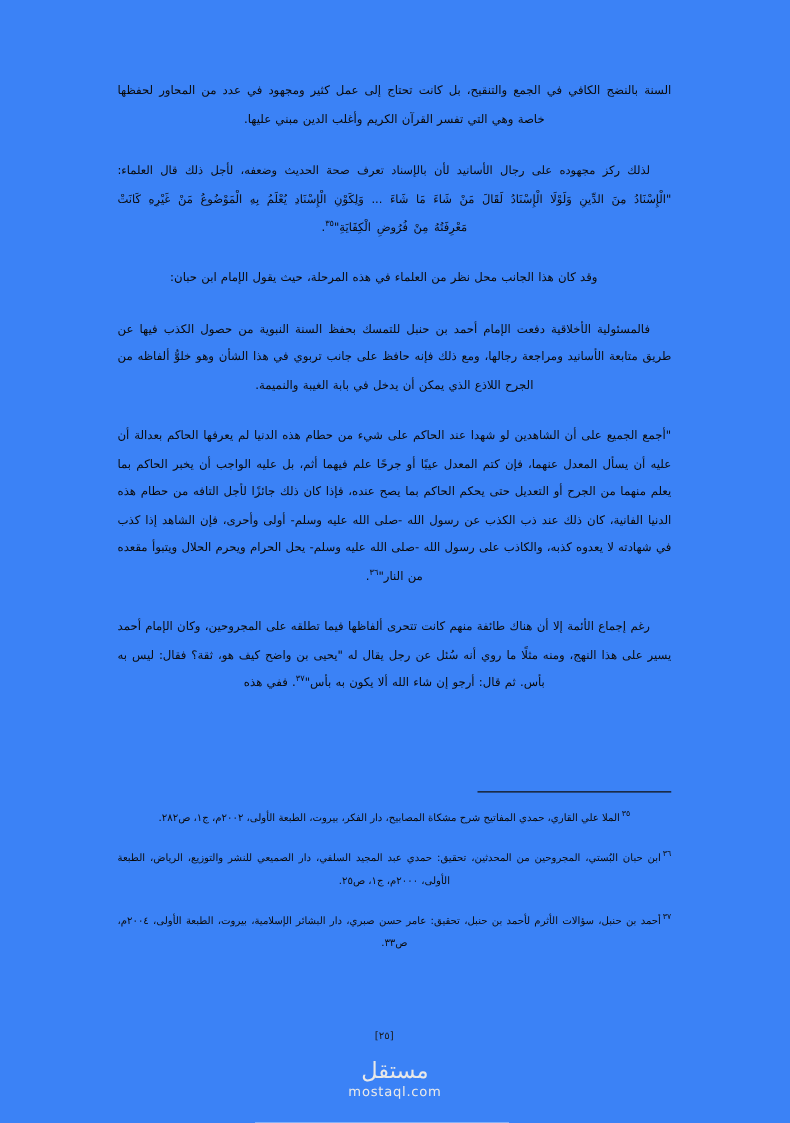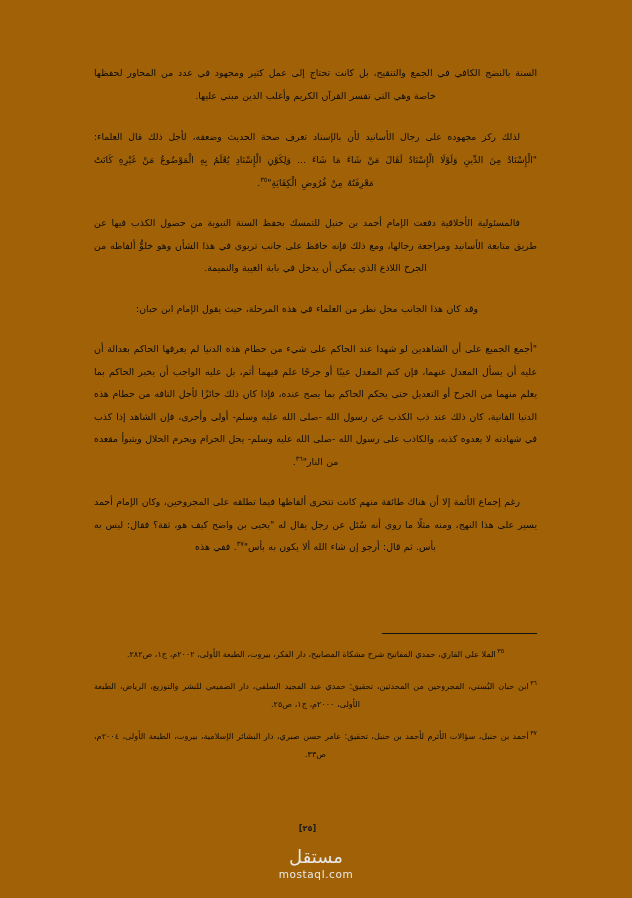--- a/index.html
+++ b/index.html
@@ -12,21 +12,21 @@
     height: 898px;
     position: relative;
     overflow: hidden;
     font-family: "DejaVu Sans", "Liberation Sans", sans-serif;
     color: #0a0a0a;
   }
 
   .page {
     position: absolute;
     inset: 0;
-    background: #a16207;
+    background: #3b82f6;
   }
 
   .content-block {
     position: absolute;
     top: 62px;
     right: 95px;
     left: 94px;
     direction: rtl;
     text-align: justify;
     text-justify: inter-word;
@@ -106,21 +106,20 @@
   
   .page-number {
     position: absolute;
     top: 823px;
     left: 0;
     right: 17px;
     text-align: center;
     font-size: 8.2px;
     color: #1a1a1a;
     direction: rtl;
-    font-weight: bold;
   }
 
   
   .watermark {
     position: absolute;
     top: 848px;
     left: 0;
     right: 0;
     display: flex;
     flex-direction: column;
@@ -155,25 +154,25 @@
 
     <p class="para">
       <span>السنة بالنضج الكافي في الجمع والتنقيح، بل كانت تحتاج إلى عمل كثير ومجهود في عدد من المحاور لحفظها خاصة وهي التي تفسر القرآن الكريم وأغلب الدين مبني عليها.</span>
     </p>
 
     <p class="para indent tashkeel">
       <span>لذلك ركز مجهوده على رجال الأسانيد لأن بالإسناد تعرف صحة الحديث وضعفه، لأجل ذلك قال العلماء: "الْإِسْنَادُ مِنَ الدِّينِ وَلَوْلَا الْإِسْنَادُ لَقَالَ مَنْ شَاءَ مَا شَاءَ ... وَلِكَوْنِ الْإِسْنَادِ يُعْلَمُ بِهِ الْمَوْضُوعُ مَنْ غَيْرِهِ كَانَتْ مَعْرِفَتُهُ مِنْ فُرُوضِ الْكِفَايَةِ"</span><sup class="fnref">٣٥</sup><span>.</span>
     </p>
 
     <p class="para indent">
+      <span>وقد كان هذا الجانب محل نظر من العلماء في هذه المرحلة، حيث يقول الإمام ابن حبان:</span>
+    </p>
+
+    <p class="para indent">
       <span>فالمسئولية الأخلاقية دفعت الإمام أحمد بن حنبل للتمسك بحفظ السنة النبوية من حصول الكذب فيها عن طريق متابعة الأسانيد ومراجعة رجالها، ومع ذلك فإنه حافظ على جانب تربوي في هذا الشأن وهو خلوُّ ألفاظه من الجرح اللاذع الذي يمكن أن يدخل في بابة الغيبة والنميمة.</span>
-    </p>
-
-    <p class="para indent">
-      <span>وقد كان هذا الجانب محل نظر من العلماء في هذه المرحلة، حيث يقول الإمام ابن حبان:</span>
     </p>
 
     <p class="para quote">
       <span>"أجمع الجميع على أن الشاهدين لو شهدا عند الحاكم على شيء من حطام هذه الدنيا لم يعرفها الحاكم بعدالة أن عليه أن يسأل المعدل عنهما، فإن كتم المعدل عيبًا أو جرحًا علم فيهما أثم، بل عليه الواجب أن يخبر الحاكم بما يعلم منهما من الجرح أو التعديل حتى يحكم الحاكم بما يصح عنده، فإذا كان ذلك جائزًا لأجل التافه من حطام هذه الدنيا الفانية، كان ذلك عند ذب الكذب عن رسول الله -صلى الله عليه وسلم- أولى وأحرى، فإن الشاهد إذا كذب في شهادته لا يعدوه كذبه، والكاذب على رسول الله -صلى الله عليه وسلم- يحل الحرام ويحرم الحلال ويتبوأ مقعده من النار"</span><sup class="fnref">٣٦</sup><span>.</span>
     </p>
 
     <p class="para indent">
       <span>رغم إجماع الأئمة إلا أن هناك طائفة منهم كانت تتحرى ألفاظها فيما تطلقه على المجروحين، وكان الإمام أحمد يسير على هذا النهج، ومنه مثلًا ما روي أنه سُئل عن رجل يقال له "يحيى بن واضح كيف هو، ثقة؟ فقال: ليس به بأس. ثم قال: أرجو إن شاء الله ألا يكون به بأس"</span><sup class="fnref">٣٧</sup><span>. ففي هذه</span>
     </p>
 

